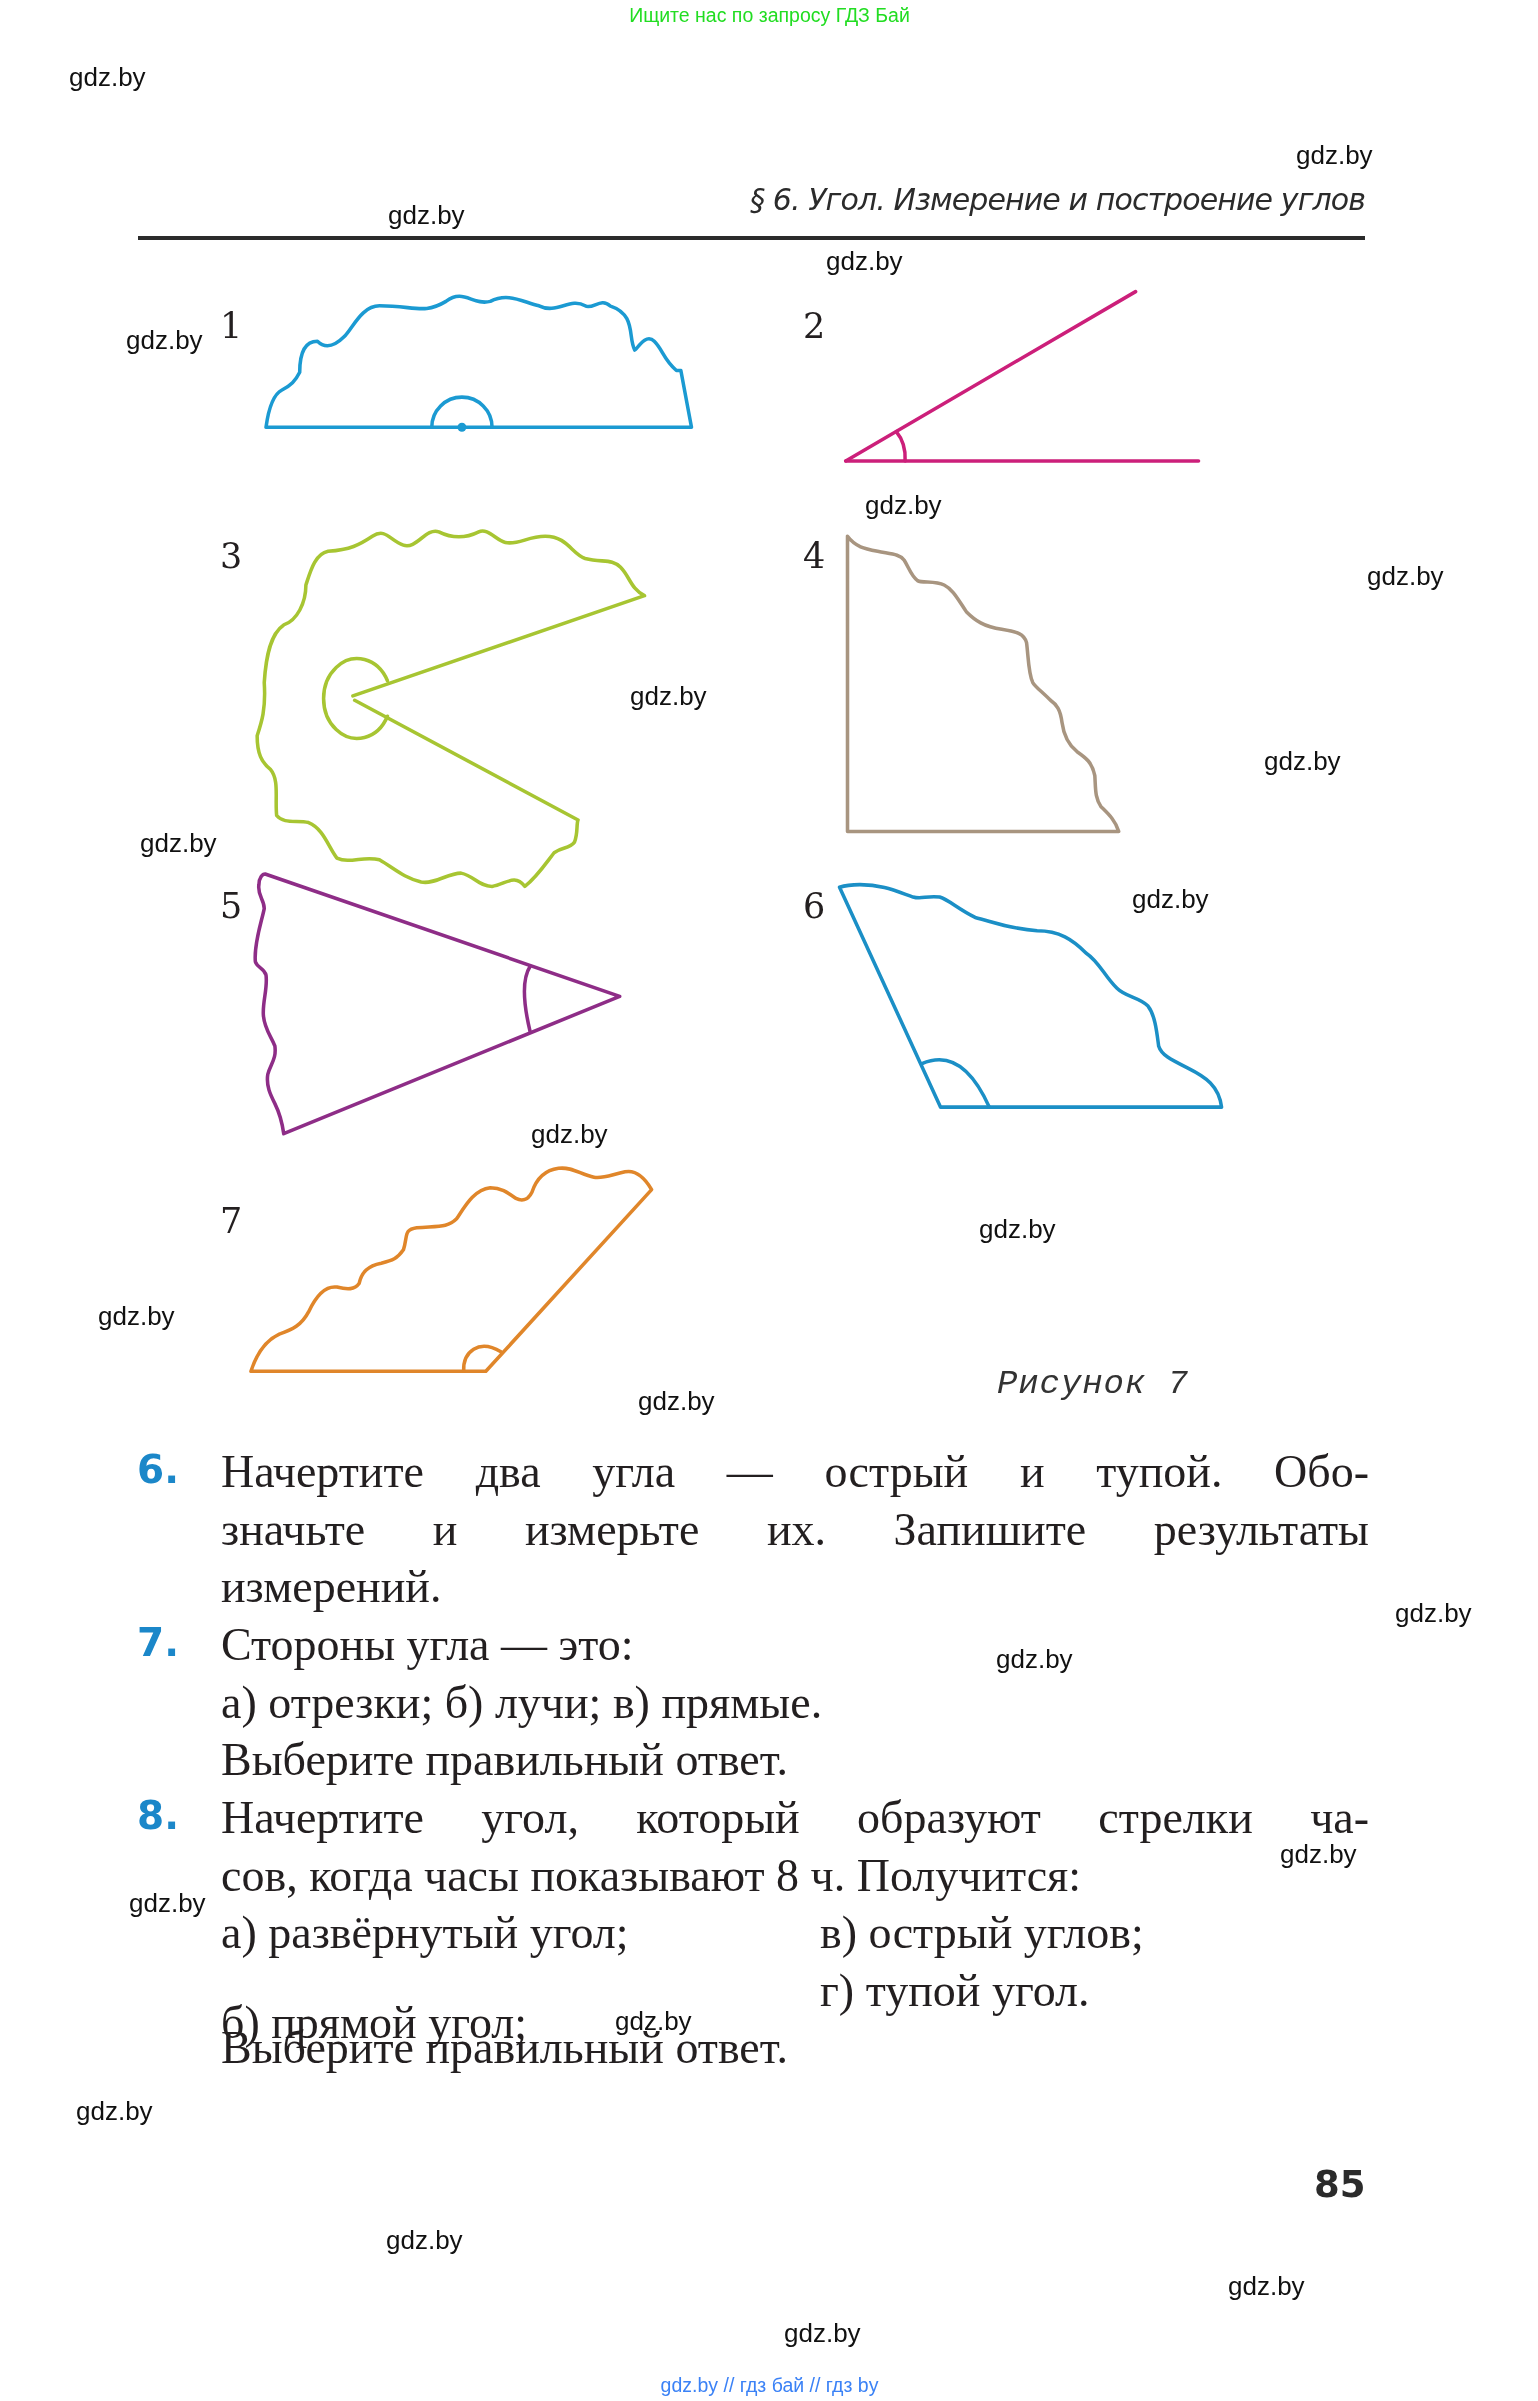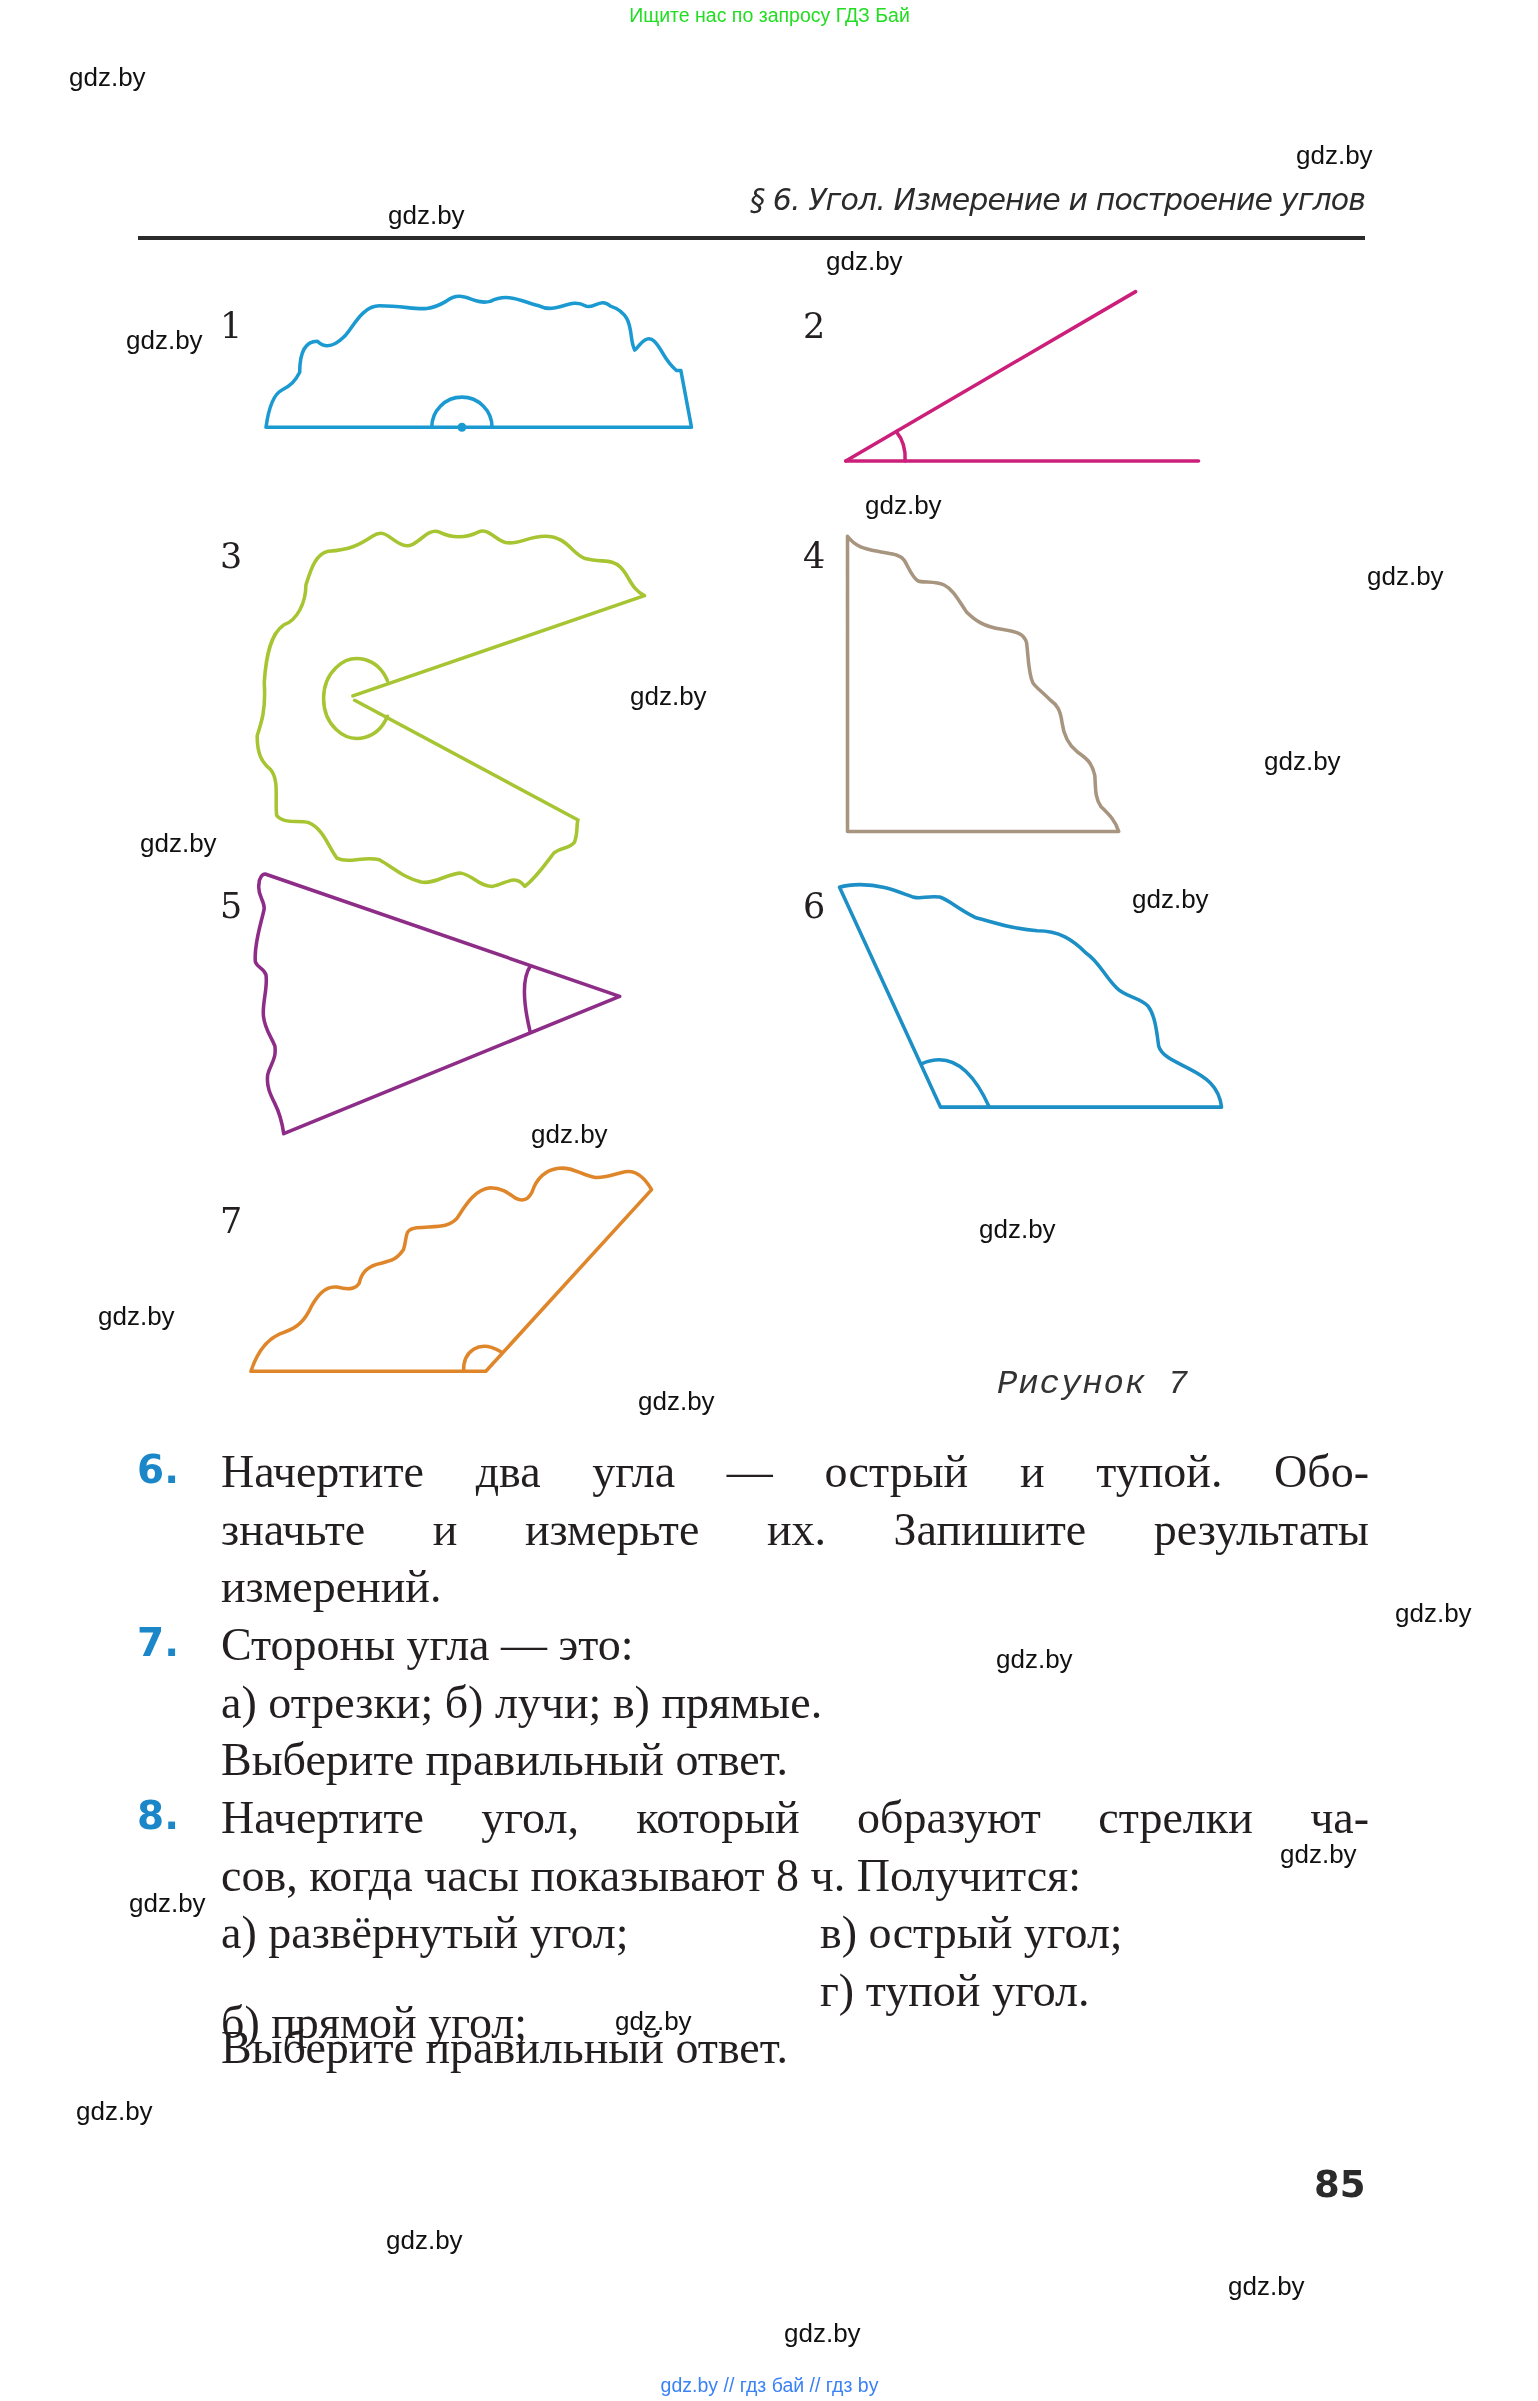--- a/index.html
+++ b/index.html
@@ -90,21 +90,21 @@
   <div class="line" style="top:0;">Стороны угла — это:</div>
   <div class="line" style="top:58px;">а) отрезки; б) лучи; в) прямые.</div>
   <div class="line" style="top:115px;">Выберите правильный ответ.</div>
 </div>
 
 <div class="task" style="top:1791px;">
   <div class="task-num" style="top:1.8px;">8.</div>
   <div class="line justify" style="top:0;">Начертите угол, который образуют стрелки ча-</div>
   <div class="line" style="top:58px;">сов, когда часы показывают 8 ч. Получится:</div>
   <div class="line" style="top:115px;">а) развёрнутый угол;</div>
-  <div class="line" style="top:115px;left:683px;">в) острый угол;</div>
+  <div class="line" style="top:115px;left:683px;">в) острый углов;</div>
   <div class="line" style="top:173px;margin-top:32px;">б) прямой угол;</div>
   <div class="line" style="top:173px;left:683px;">г) тупой угол.</div>
   <div class="line" style="top:230px;">Выберите правильный ответ.</div>
 </div>
 
 <div class="abs page-num">85</div>
 
 <div id="watermarks">
     <div class="abs wm" style="left: 69px; top: 62px;">gdz.by</div>
     <div class="abs wm" style="left: 1296px; top: 140px;">gdz.by</div>

